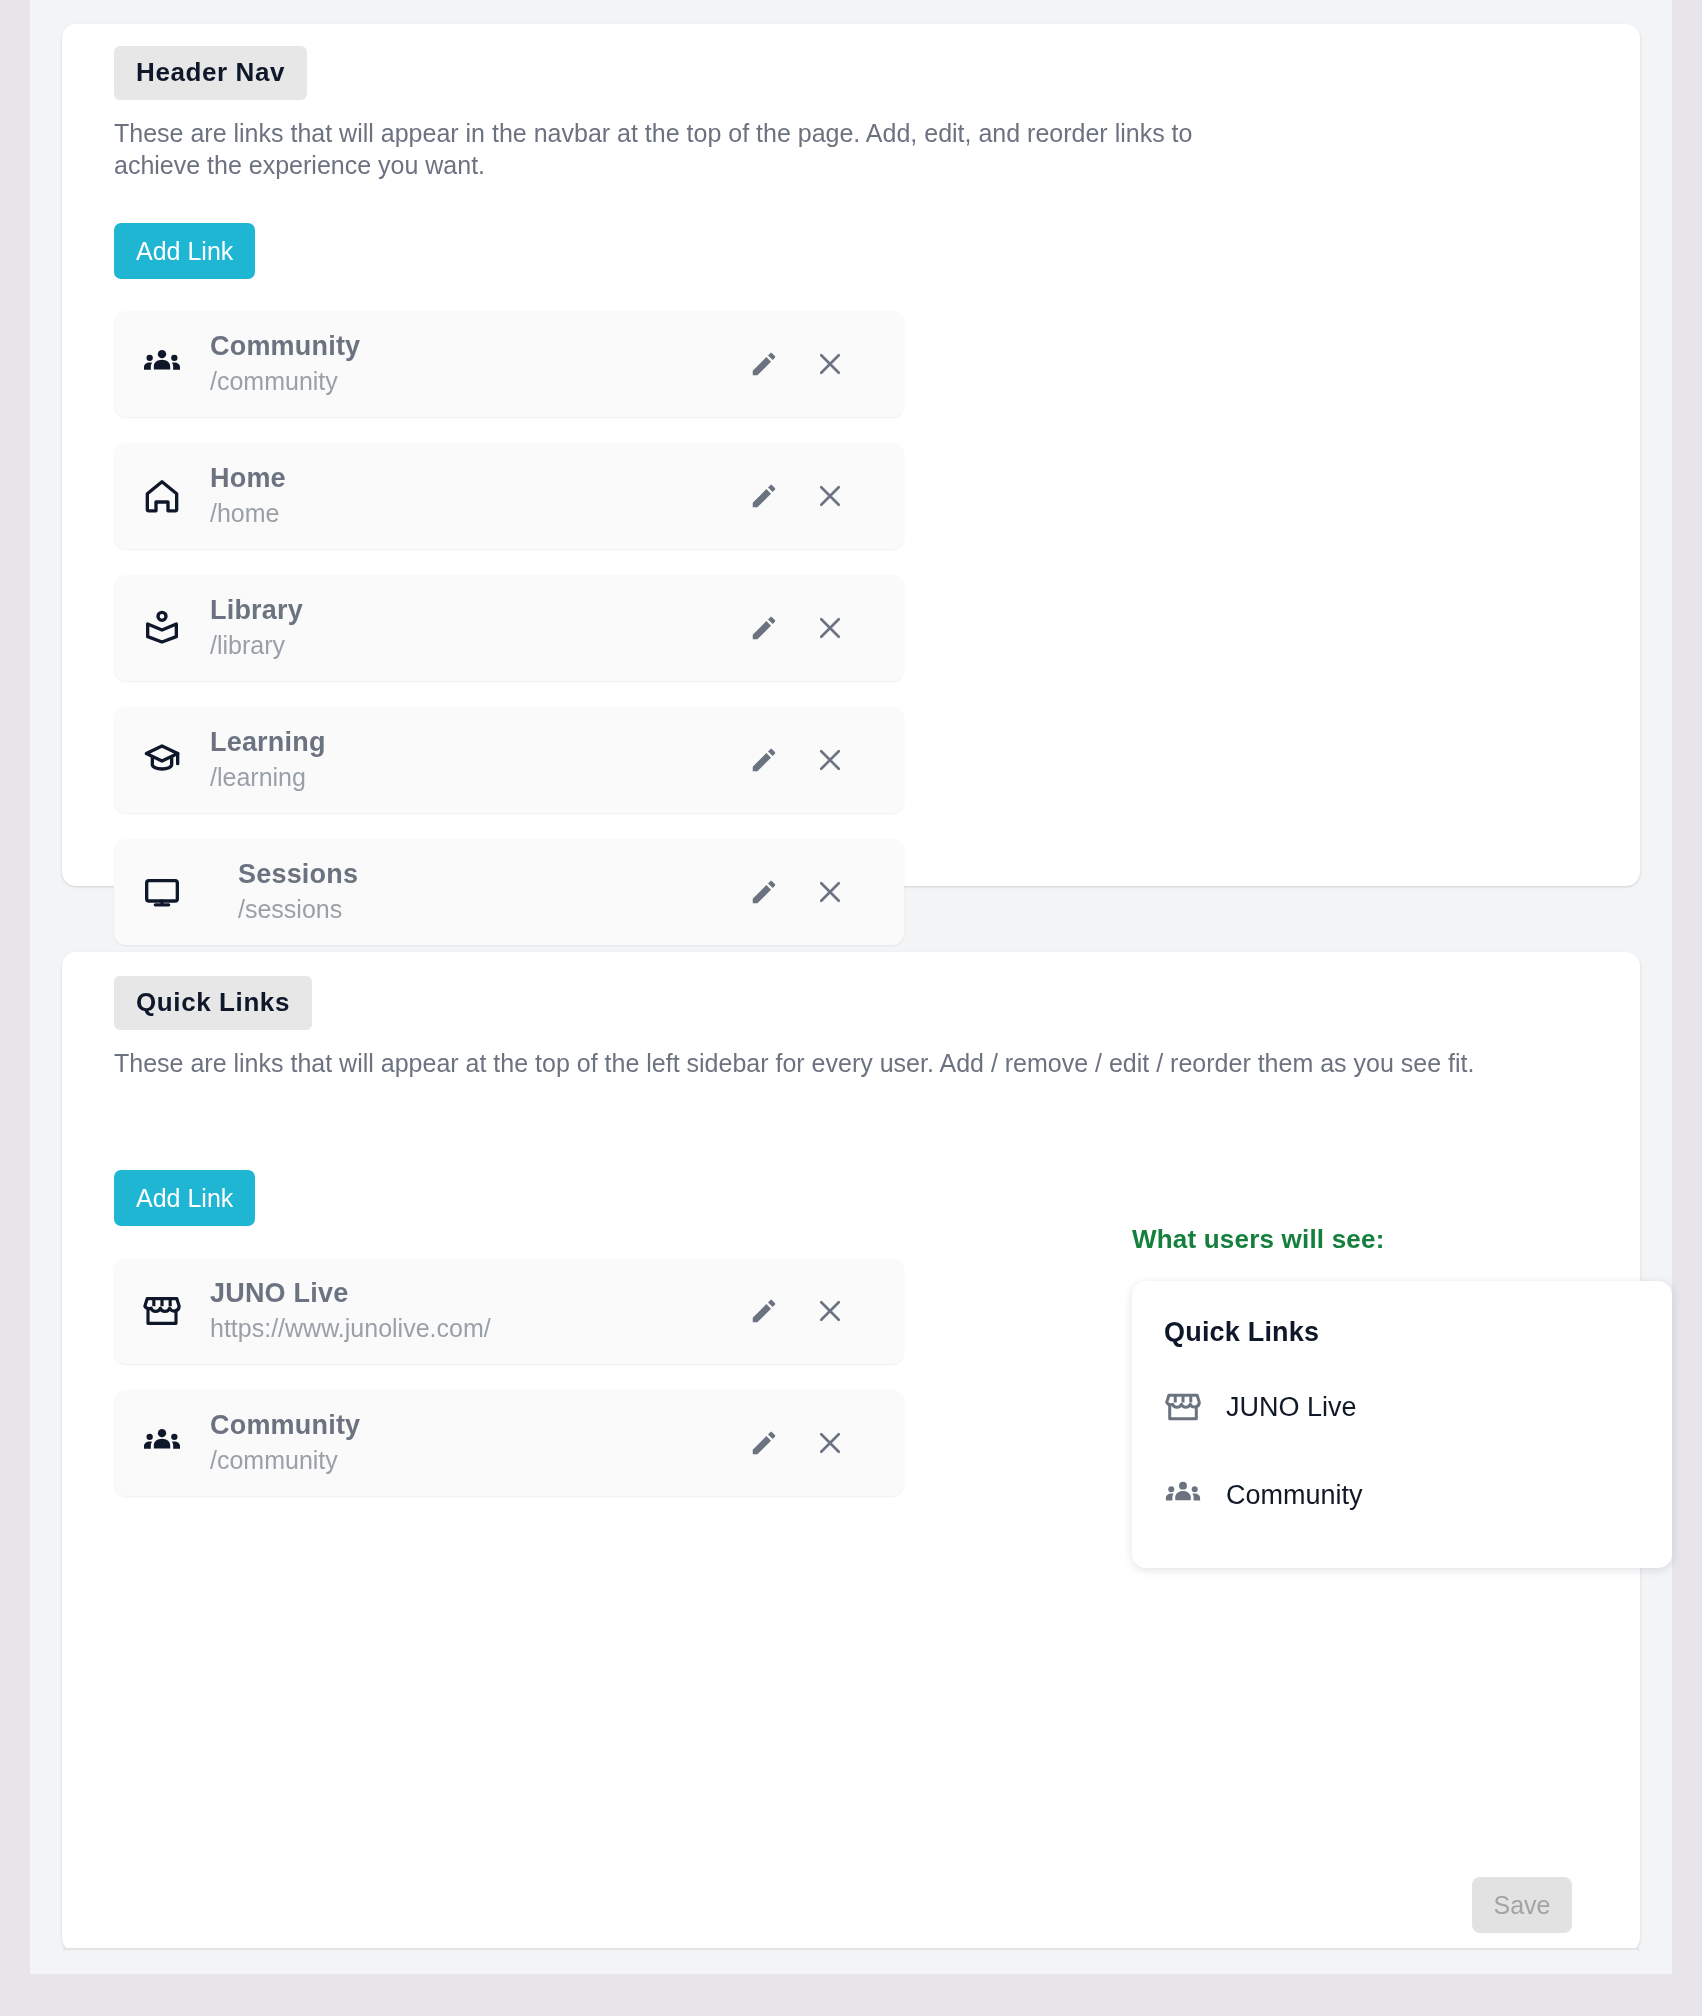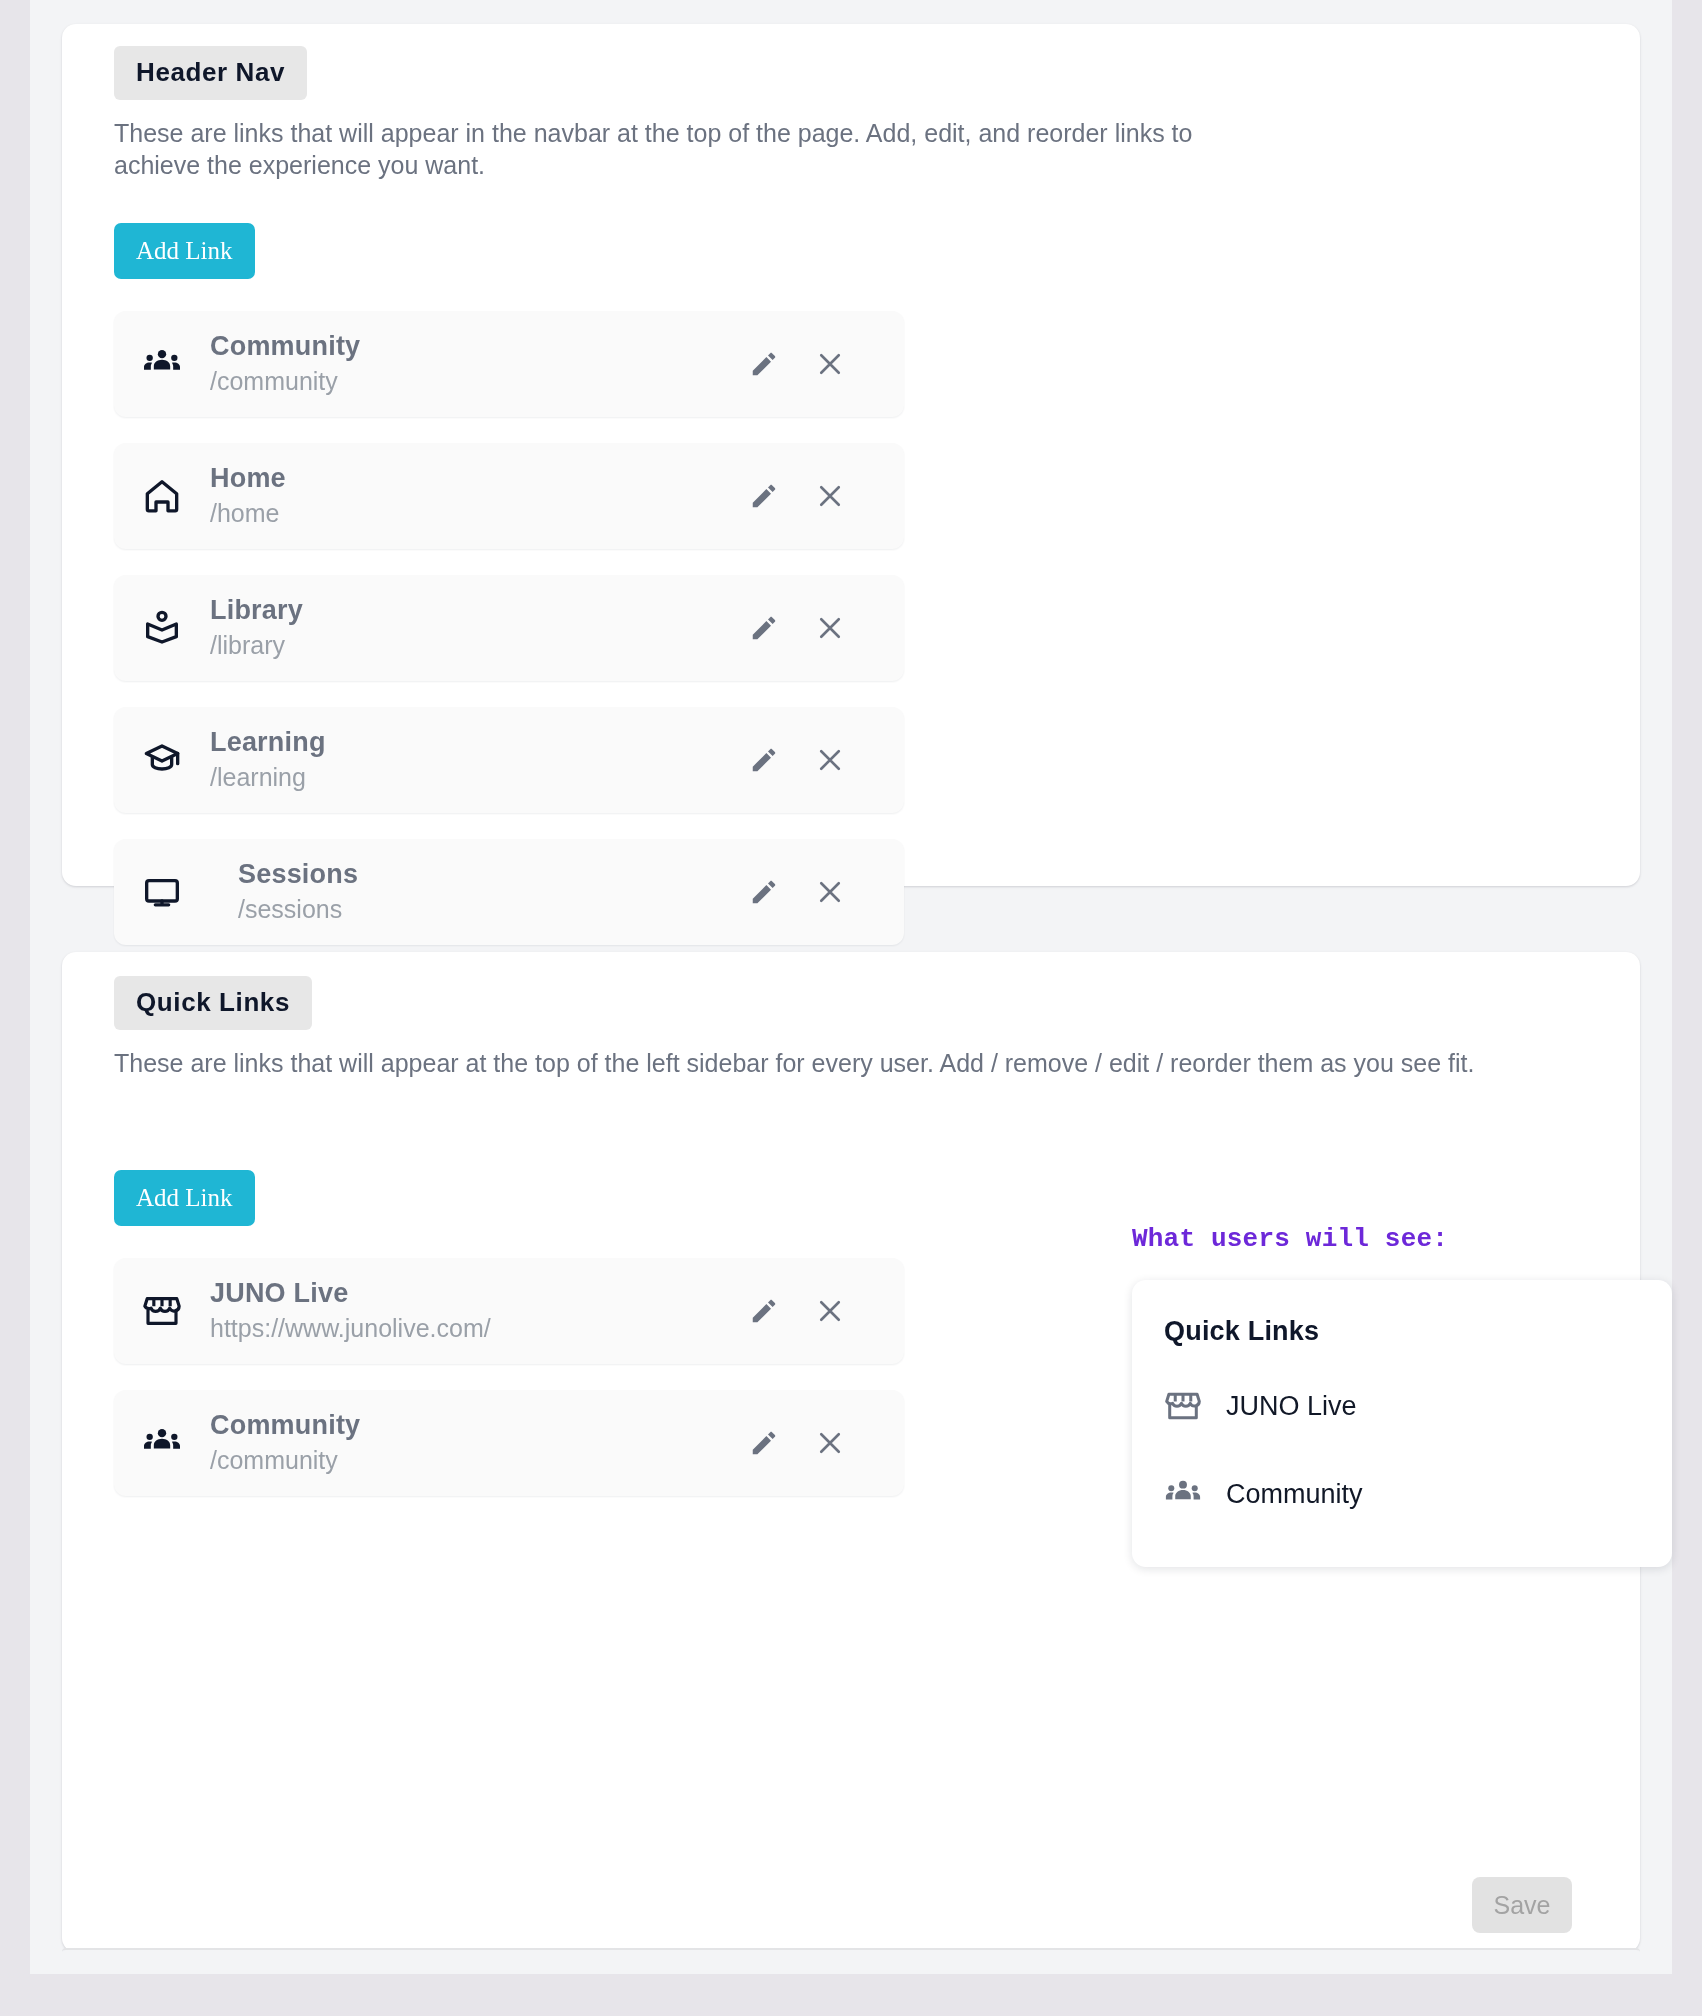--- a/index.html
+++ b/index.html
@@ -64,21 +64,21 @@
     justify-content: center;
     background: #1fb6d4;
     color: #ffffff;
     font-size: 25px;
     font-weight: 400;
     border: none;
     border-radius: 7px;
     padding: 16px 22px;
     height: 56px;
     cursor: pointer;
-    font-family: Liberation Serif, serif;
+    font-family: Liberation Sans, sans-serif;
   }
 
   .btn-save {
     display: inline-flex;
     align-items: center;
     justify-content: center;
     background: #e2e2e2;
     color: #a3a3a3;
     font-size: 25px;
     font-weight: 400;
@@ -151,23 +151,22 @@
     border: none;
     cursor: pointer;
     color: #6b7280;
     padding: 0;
   }
 
   
   .preview-label {
     font-size: 26px;
     font-weight: 700;
-    color: #6d28d9;
+    color: #15803d;
     letter-spacing: .2px;
-    font-family: Liberation Mono, monospace;
   }
 
   .preview-card {
     background: #ffffff;
     border-radius: 14px;
     box-shadow: 0 2px 10px rgba(17, 24, 39, .12);
     padding: 36px 0 36px 0;
   }
 
   .preview-title {

